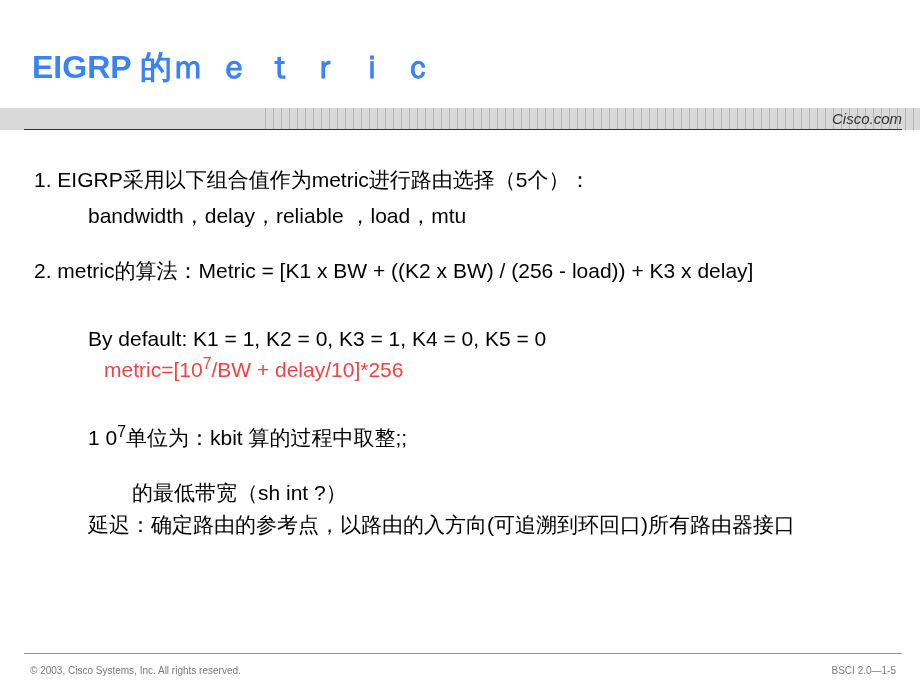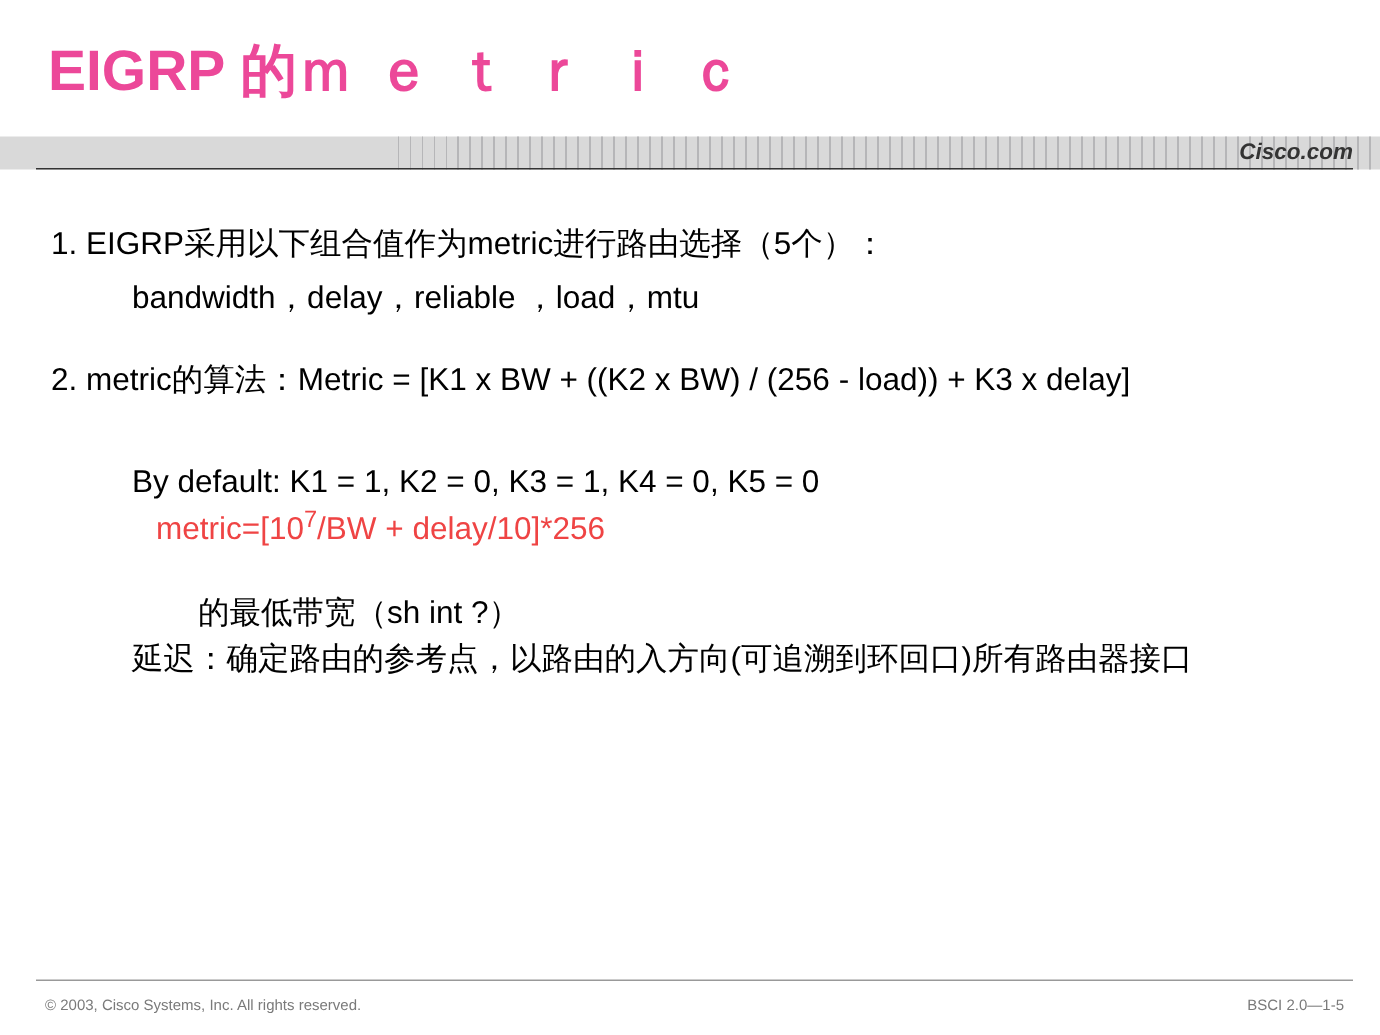--- a/index.html
+++ b/index.html
@@ -10,24 +10,24 @@
     font-family: Arial, "Microsoft YaHei", sans-serif;
     position: relative;
     overflow: hidden;
   }
   .slide {
     width: 920px;
     height: 690px;
     position: relative;
   }
   .title {
-    font-size: 38px;
+    font-size: 32px;
     font-weight: bold;
-    color: #ec4899;
-    padding: 22px 0 0 32px;
+    color: #3b82f6;
+    padding: 46px 0 0 32px;
     letter-spacing: 0;
   }
   .title .spaced {
     letter-spacing: 14px;
   }
   .divider-band {
     margin-top: 18px;
     height: 22px;
     width: 920px;
     position: relative;
@@ -45,21 +45,21 @@
       transparent 1px 8px
     );
   }
   .cisco-label {
     position: absolute;
     right: 18px;
     top: 2px;
     font-size: 15px;
     color: #333;
     font-style: italic;
-    font-weight: 700;
+    font-weight: 400;
   }
   .thin-line {
     position: absolute;
     left: 24px;
     right: 18px;
     bottom: 0;
     height: 1px;
     background: #333;
   }
   .content {
@@ -126,20 +126,23 @@
   <div class="content">
 
     <div class="para1">1. EIGRP采用以下组合值作为metric进行路由选择（5个）：</div>
     <div class="indent1">bandwidth，delay，reliable ，load，mtu</div>
 
     <div class="para2">2. metric的算法：Metric = [K1 x BW + ((K2 x BW) / (256 - load)) + K3 x delay]</div>
     <div class="indent2">By default: K1 = 1, K2 = 0, K3 = 1, K4 = 0, K5 = 0</div>
     <div class="indent3 red">
       <span>metric=[10</span><span class="sup">7</span><span>/BW + delay/10]*256</span>
     </div>
+    <div class="indent2">
+      <span>1 0</span><span class="sup">7</span><span>单位为：kbit   算的过程中取整;;</span>
+    </div>
 
     <div class="para-block">
       <div class="wrap-cont">的最低带宽（sh int ?）</div>
     </div>
 
     <div>
       <div class="wrap-line">延迟：确定路由的参考点，以路由的入方向(可追溯到环回口)所有路由器接口</div>
     </div>
 
   </div>

